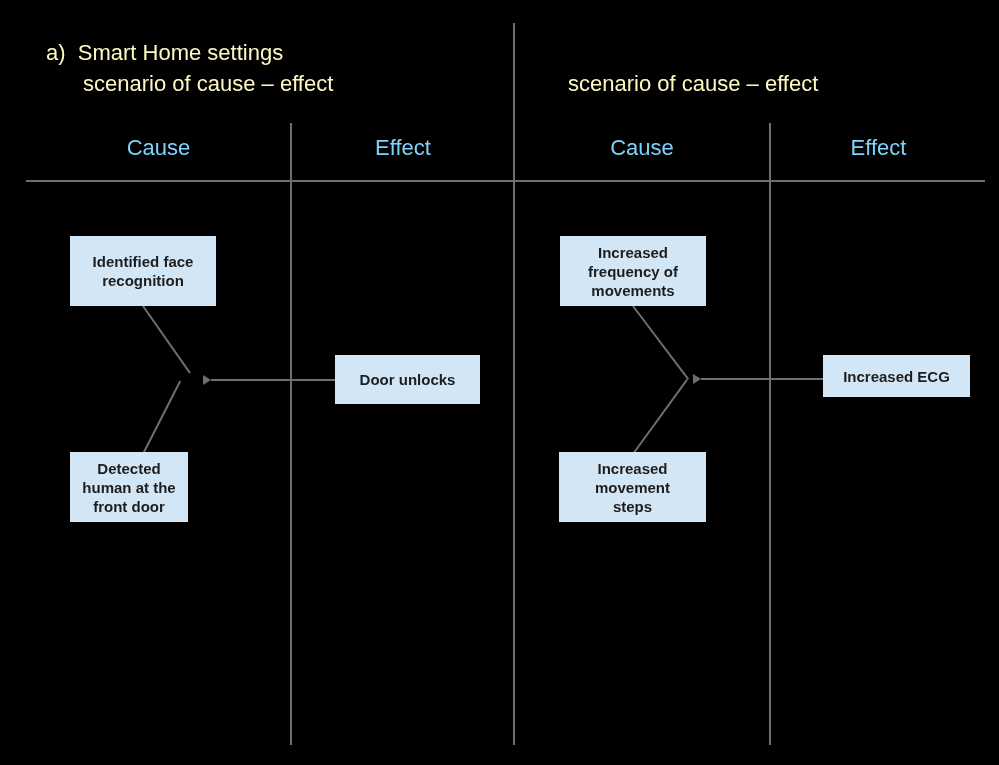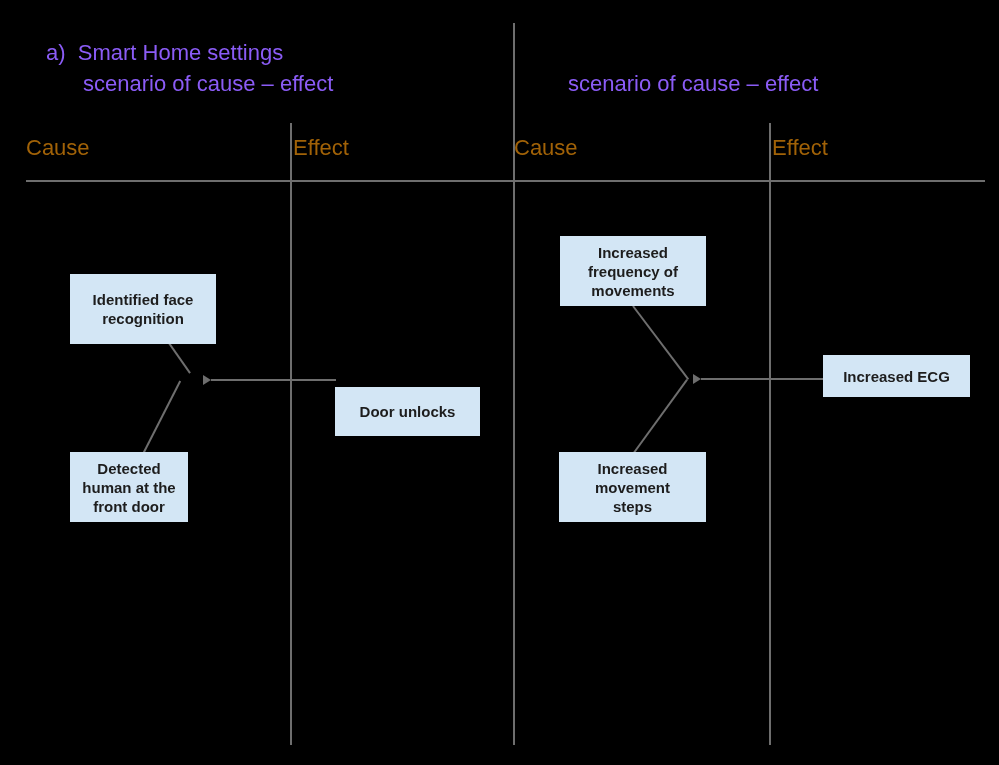--- a/index.html
+++ b/index.html
@@ -24,32 +24,33 @@
   }
   .rule-v {
     position: absolute;
     background: #6e6e6e;
     width: 2px;
   }
 
   
   .panel-title {
     position: absolute;
-    color: #8b5cf6;
+    color: #fef9c3;
     font-size: 22px;
     line-height: 30px;
     font-weight: 400;
     white-space: pre;
   }
   .col-head {
     position: absolute;
-    color: #a16207;
+    color: #7dd3fc;
     font-size: 22px;
     line-height: 26px;
     font-weight: 400;
+    text-align: center;
     white-space: nowrap;
   }
 
   
   .node {
     position: absolute;
     background: #d3e6f5;
     color: #1d1d1d;
     font-size: 15px;
     font-weight: bold;
@@ -93,32 +94,32 @@
   <div class="col-head" style="left:26px; top:135px; width:265px;">Cause</div>
   <div class="col-head" style="left:293px; top:135px; width:220px;">Effect</div>
 
   <div class="rule-v" style="left:290px; top:123px; height:622px;"></div>
 
   <div class="conn" style="left:143px; top:305px; width:82px; transform:rotate(55deg);"></div>
   <div class="conn" style="left:143px; top:453px; width:82px; transform:rotate(-63deg);"></div>
   <div class="conn" style="left:211px; top:379px; width:125px;"></div>
   <div class="arrow" style="left:203px; top:375px;"></div>
 
-  <div class="node" style="left:70px; top:236px; width:146px; height:70px;margin-top:38px;">
+  <div class="node" style="left:70px; top:236px; width:146px; height:70px;">
     <span>Identified face
 recognition</span>
   </div>
 
   <div class="node" style="left:70px; top:452px; width:118px; height:70px;">
     <span>Detected
 human at the
 front door</span>
   </div>
 
-  <div class="node" style="left:335px; top:355px; width:145px; height:49px;margin-top:32px;">
+  <div class="node" style="left:335px; top:355px; width:145px; height:49px;">
     <span>Door unlocks</span>
   </div>
 
   <div class="panel-title" style="left:568px; top:69px;">scenario of cause – effect</div>
 
   <div class="col-head" style="left:514px; top:135px; width:256px;">Cause</div>
   <div class="col-head" style="left:772px; top:135px; width:213px;">Effect</div>
 
   <div class="rule-v" style="left:769px; top:123px; height:622px;"></div>
 

